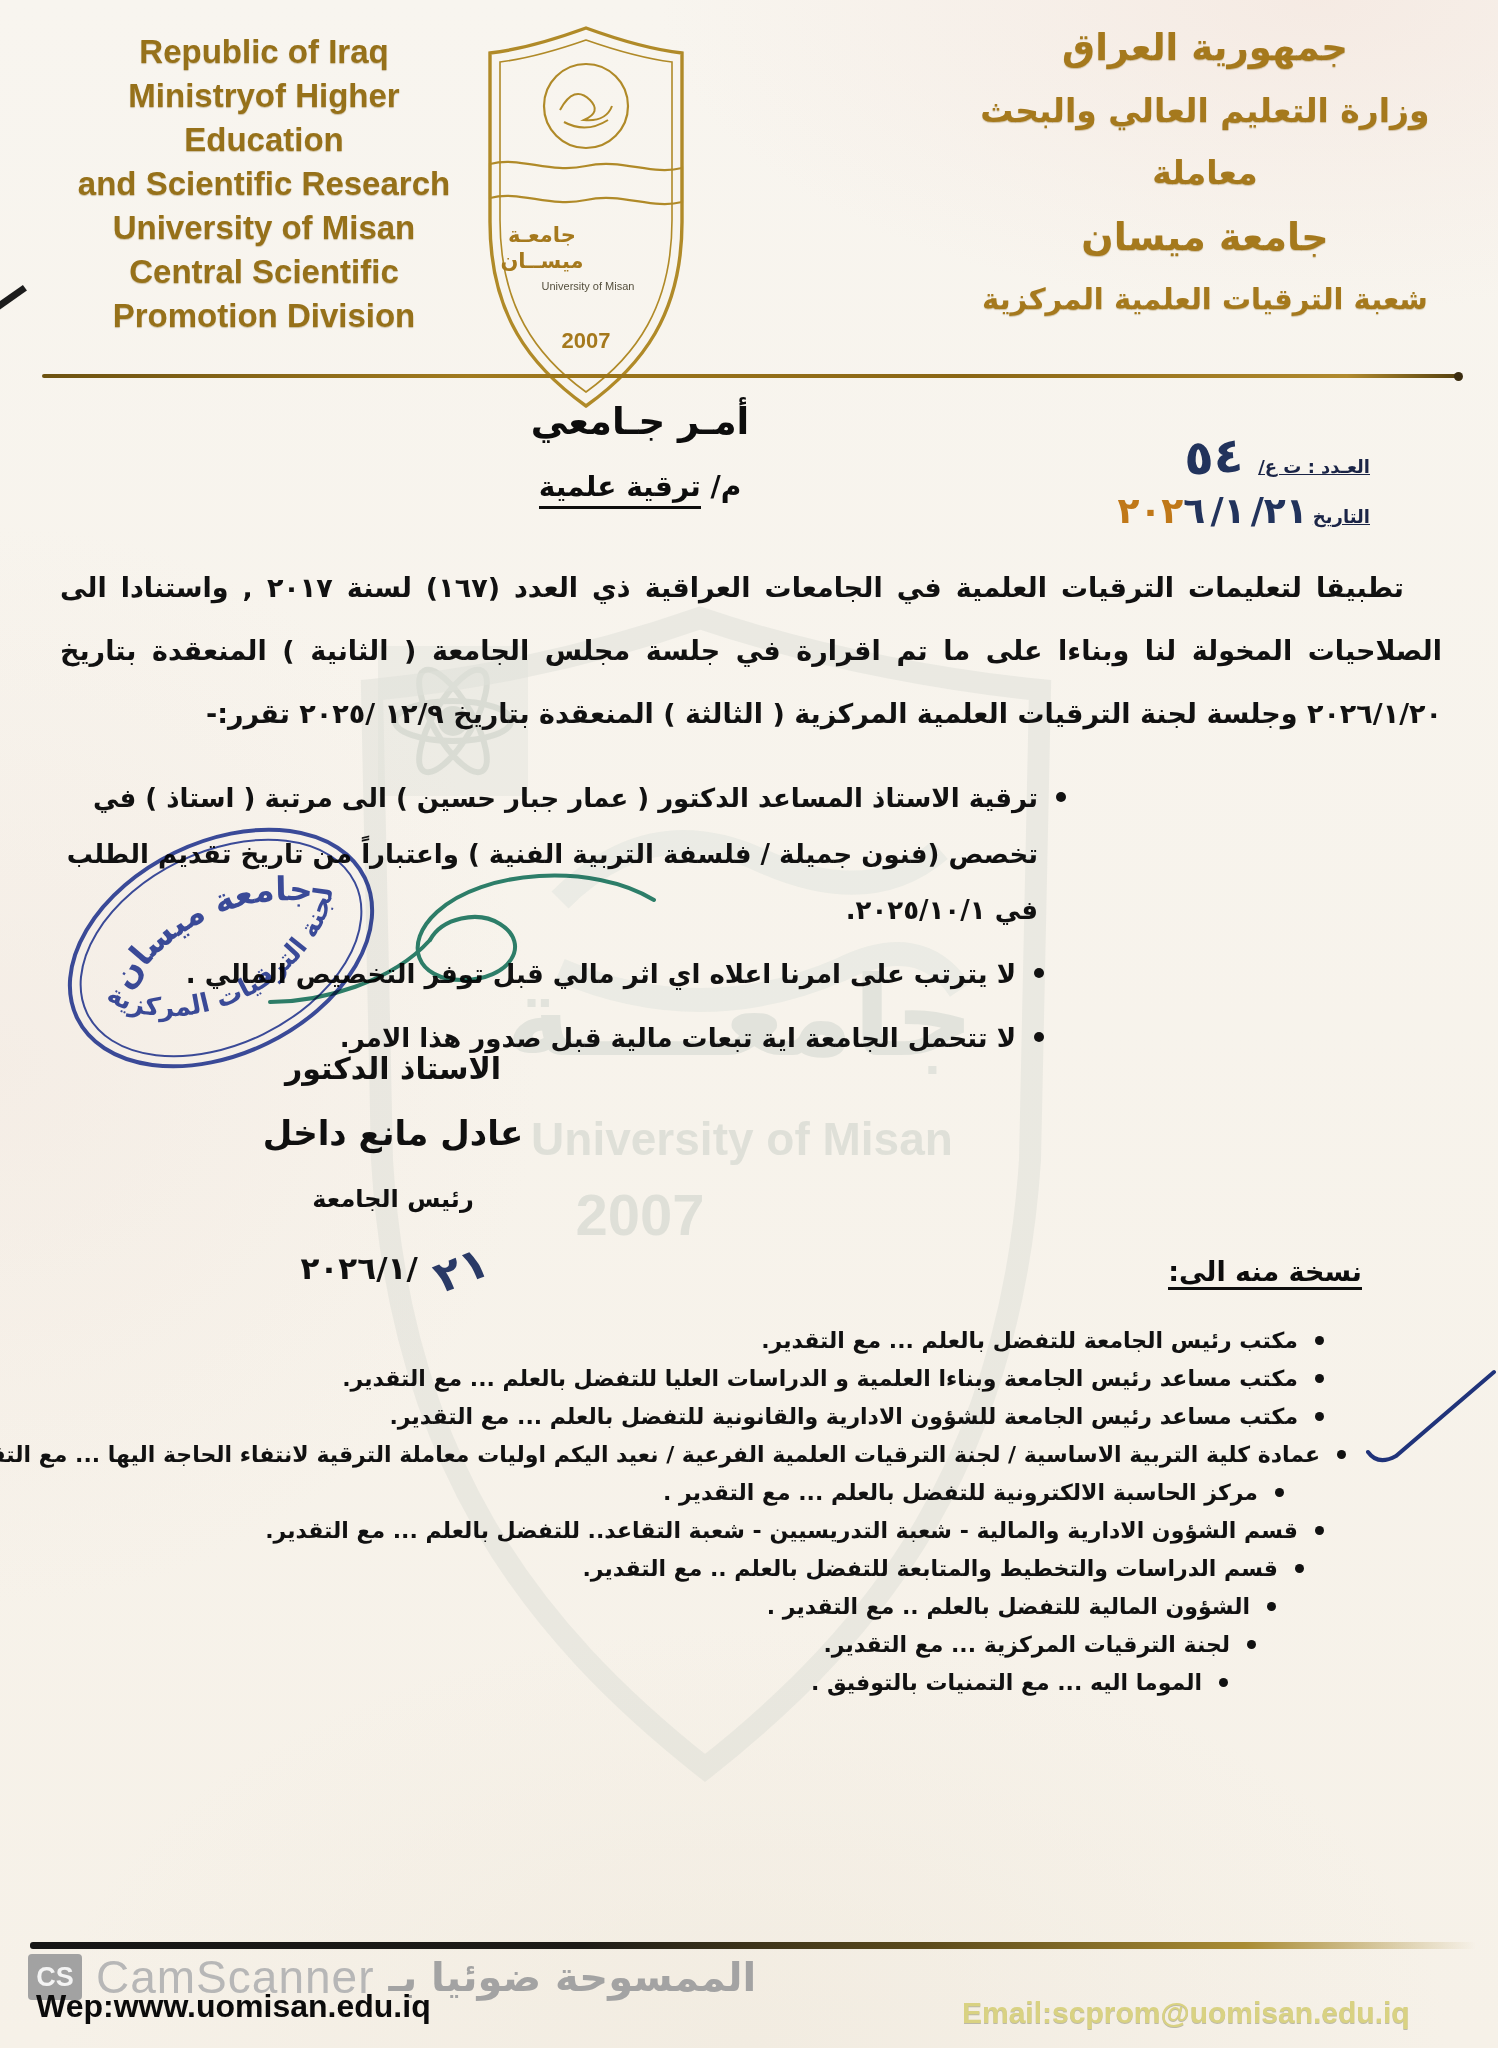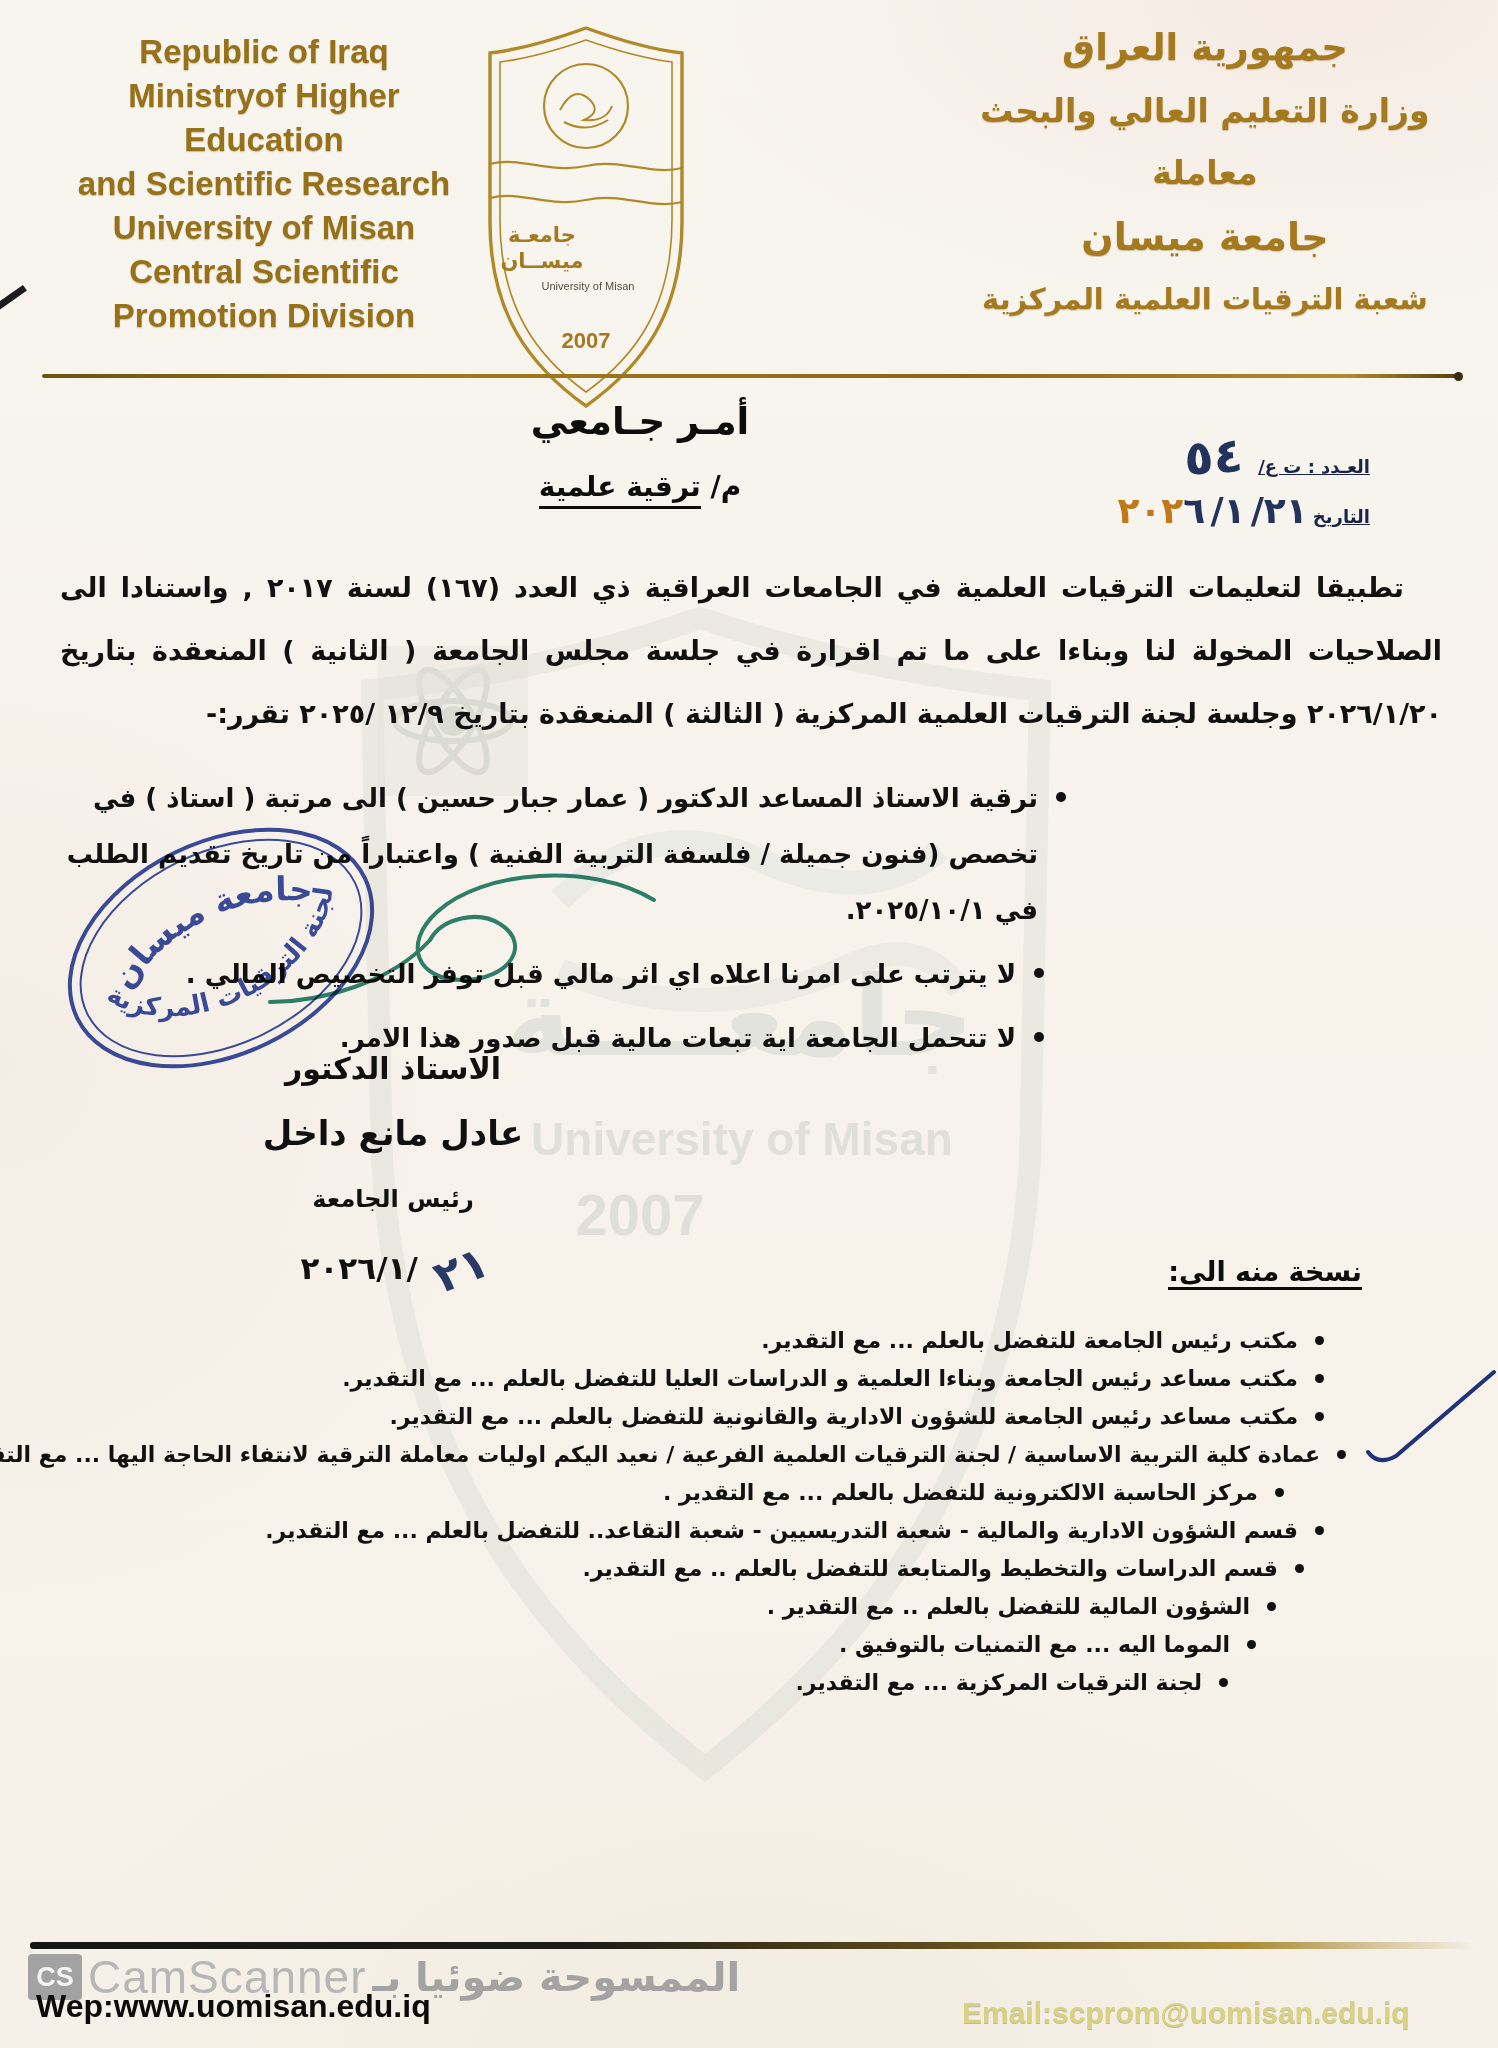--- a/index.html
+++ b/index.html
@@ -69,21 +69,21 @@
   .copies li:nth-child(7){margin-right:20px;}
   .copies li:nth-child(8){margin-right:48px;}
   .copies li:nth-child(9){margin-right:68px;}
   .copies li:nth-child(10){margin-right:96px;}
   .pen-mark{position:absolute;left:1362px;top:1348px;z-index:3;}
   
   .wm{position:absolute;left:0;top:0;z-index:1;opacity:.55;pointer-events:none;}
   
   .scanline{position:absolute;top:1942px;left:30px;width:1446px;height:7px;z-index:4;border-radius:3px;
     background:linear-gradient(90deg,#161616,#1e1c18 38%,#5c4b1c 62%,#a98c34 84%,rgba(170,140,52,0));}
-  .camscanner{position:absolute;left:28px;top:1950px;z-index:4;display:flex;align-items:center;gap:6px;color:#b4b4b4;}
+  .camscanner{position:absolute;left:28px;top:1950px;z-index:4;display:flex;align-items:center;gap:14px;color:#b4b4b4;}
   .cs-box{width:54px;height:46px;background:#a2a2a2;color:#f4f4f4;font-weight:bold;font-size:27px;
     display:flex;align-items:center;justify-content:center;border-radius:4px;font-family:"Liberation Sans",sans-serif;}
   .cs-brand{font-size:46px;letter-spacing:1px;color:#b7b7b7;font-family:"Liberation Sans",sans-serif;}
   .cs-ar{font-size:40px;font-weight:bold;color:#a3a3a3;direction:rtl;}
   .f-web{position:absolute;left:36px;top:1988px;z-index:5;font-family:"Liberation Sans",sans-serif;
     font-weight:bold;font-size:32px;color:#0b0b0b;}
   .f-email{position:absolute;left:962px;top:1996px;z-index:5;font-family:"Liberation Sans",sans-serif;
     font-weight:bold;font-size:30px;color:#d9d282;text-shadow:0 1px 0 rgba(120,120,95,.45);}
   .corner-mark{position:absolute;left:-6px;top:294px;width:34px;height:7px;background:#1c1c1c;transform:rotate(-35deg);z-index:2;}
 </style>
@@ -204,22 +204,22 @@
   <div class="copies-h">نسخة منه الى:</div>
   <ul class="copies">
     <li>مكتب رئيس الجامعة للتفضل بالعلم ... مع التقدير.</li>
     <li>مكتب مساعد رئيس الجامعة وبناءا العلمية و الدراسات العليا للتفضل بالعلم ... مع التقدير.</li>
     <li>مكتب مساعد رئيس الجامعة للشؤون الادارية والقانونية للتفضل بالعلم ... مع التقدير.</li>
     <li>عمادة كلية التربية الاساسية / لجنة الترقيات العلمية الفرعية / نعيد اليكم اوليات معاملة الترقية لانتفاء الحاجة اليها ... مع التقدير.</li>
     <li>مركز الحاسبة الالكترونية للتفضل بالعلم ... مع التقدير .</li>
     <li>قسم الشؤون الادارية والمالية - شعبة التدريسيين - شعبة التقاعد.. للتفضل بالعلم ... مع التقدير.</li>
     <li>قسم الدراسات والتخطيط والمتابعة للتفضل بالعلم .. مع التقدير.</li>
     <li>الشؤون المالية للتفضل بالعلم .. مع التقدير .</li>
+    <li>لجنة الترقيات المركزية ... مع التقدير.</li>
     <li>الموما اليه ... مع التمنيات بالتوفيق .</li>
-    <li>لجنة الترقيات المركزية ... مع التقدير.</li>
   </ul>
 
   <svg class="pen-mark" width="136" height="120" viewBox="0 0 136 120">
     <path d="M6,104 q10,14 28,4 L132,24" stroke="#20337a" stroke-width="4" fill="none" stroke-linecap="round"></path>
   </svg>
 
   <div class="scanline"></div>
   <div class="camscanner">
     <div class="cs-box">CS</div>
     <div class="cs-brand">CamScanner</div>

